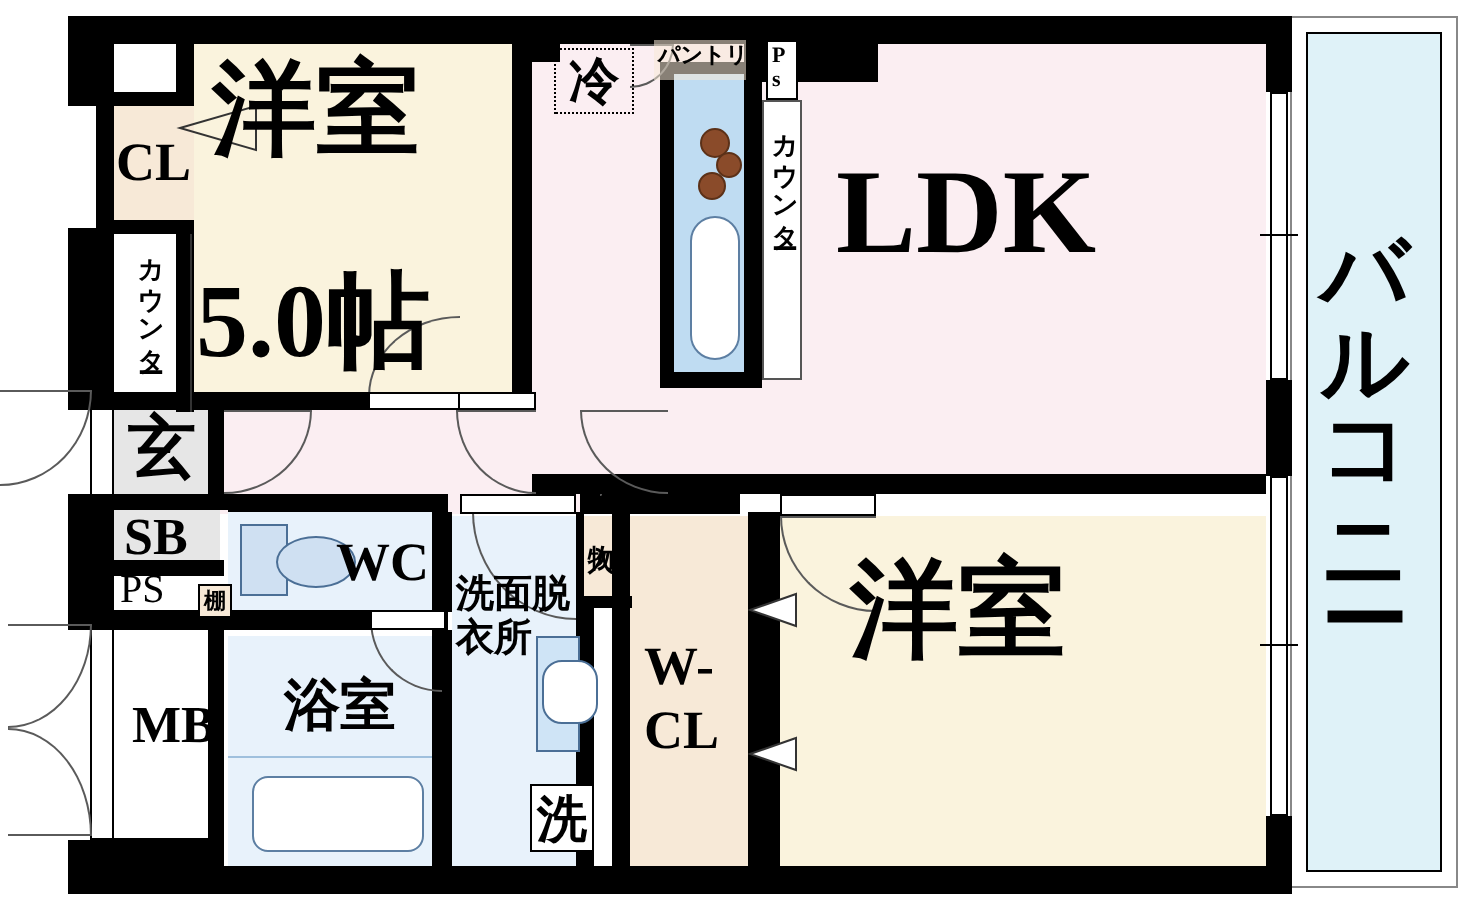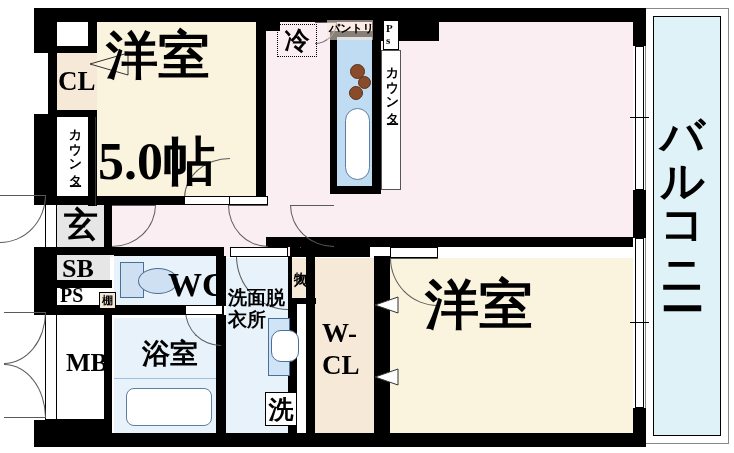--- a/index.html
+++ b/index.html
@@ -37,21 +37,21 @@
   }
   .lbl.v{            
     writing-mode:vertical-rl;
     text-orientation:upright;
     white-space:nowrap;
     line-height:1.0;
   }
   .big{font-size:52px;font-weight:700;letter-spacing:0px;}
   .big2{font-size:50px;font-weight:700;}
   .mid{font-size:27px;font-weight:700;}
-  .sml{font-size:19px;font-weight:700;}
+  .sml{font-size:19px;font-weight:400;}
   .tiny{font-size:13px;font-weight:700;}
   .tiny2{font-size:11px;font-weight:700;}
   .micro{font-size:9px;font-weight:700;}
 
   
   .boxed{
     position:absolute;
     display:flex;align-items:center;justify-content:center;
     border:1px solid #000;
     background:transparent;
@@ -257,34 +257,35 @@
   <div class="abs" style="left:327px;top:20px;width:46px;height:20px;background:#f7e9d7;opacity:0.55;"></div>
   <div class="lbl tiny2" style="left:329px;top:23px;">パントリー</div>
 
   <div class="abs" style="left:383px;top:20px;width:16px;height:30px;border:1px solid #000;background:#fff;"></div>
   <div class="lbl micro" style="left:386px;top:23px;font-size:11px;">P</div>
   <div class="lbl micro" style="left:386px;top:35px;font-size:11px;">s</div>
 
   <div class="abs" style="left:381px;top:50px;width:20px;height:140px;background:#fff;border:1px solid #555;"></div>
   <div class="lbl v tiny" style="left:386px;top:58px;">カウンター</div>
 
+  <div class="lbl big2" style="left:418px;top:76px;font-size:60px;">LDK</div>
 
   <div class="lbl v big" style="left:660px;top:86px;font-size:44px;">バルコニー</div>
 
   <div class="lbl mid" style="left:64px;top:208px;font-size:34px;">玄</div>
 
   <div class="lbl mid" style="left:62px;top:256px;font-size:26px;">SB</div>
 
   <div class="lbl sml" style="left:60px;top:285px;font-size:20px;">PS</div>
 
   <div class="lbl mid" style="left:66px;top:350px;font-size:26px;">MB</div>
 
   <div class="boxed" style="left:99px;top:292px;width:17px;height:17px;font-size:11px;background:#f7e9d7;">棚</div>
 
-  <div class="lbl mid" style="left:168px;top:268px;font-size:34px;text-align:right;">WC</div>
+  <div class="lbl mid" style="left:168px;top:268px;font-size:27px;text-align:right;">WC</div>
 
   <div class="lbl mid" style="left:142px;top:340px;font-size:28px;">浴室</div>
 
   <div class="lbl" style="left:228px;top:288px;font-size:19px;font-weight:700;">洗面脱</div>
   <div class="lbl" style="left:228px;top:310px;font-size:19px;font-weight:700;">衣所</div>
 
   <div class="lbl v" style="left:294px;top:262px;font-size:13px;font-weight:700;">物入</div>
 
   <div class="boxed" style="left:265px;top:392px;width:32px;height:34px;font-size:25px;background:#fff;">洗</div>
 

